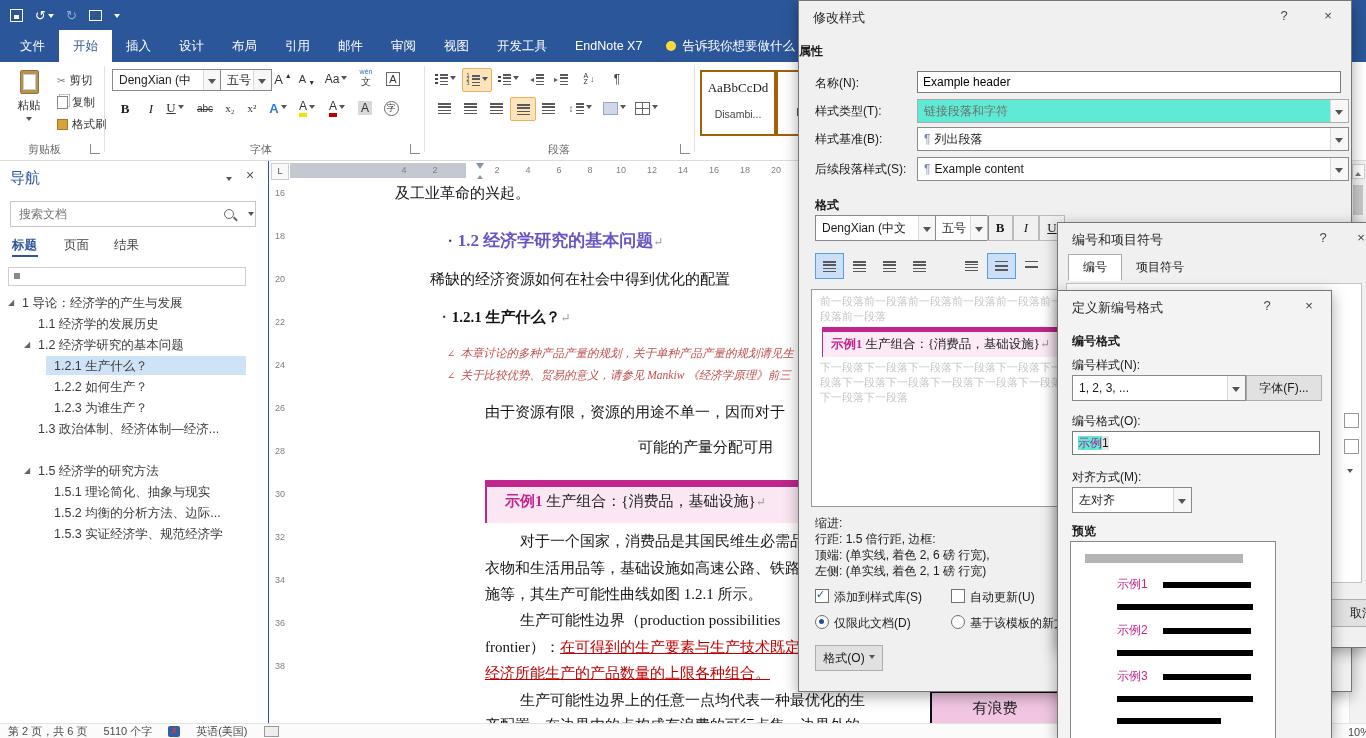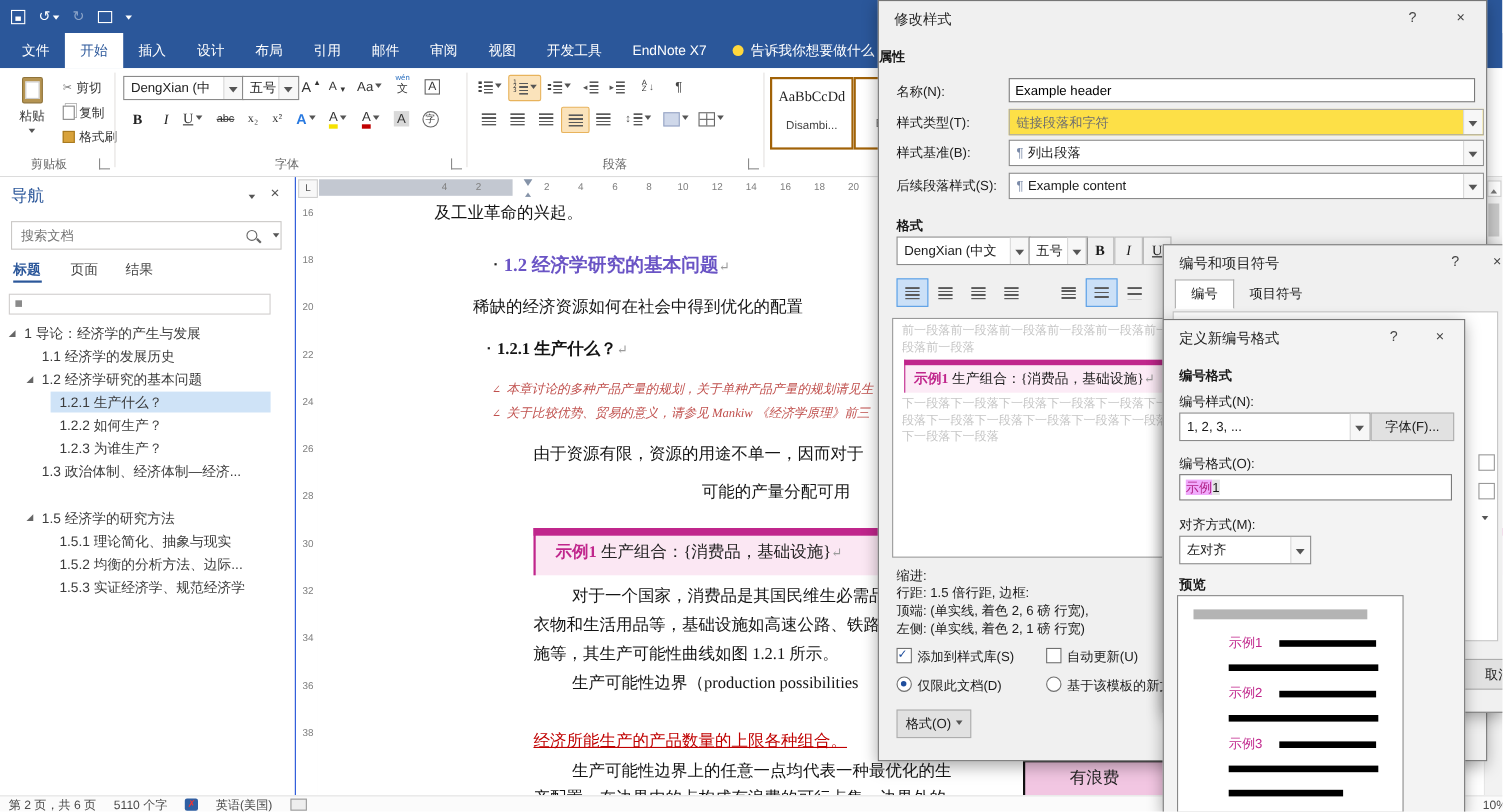--- a/index.html
+++ b/index.html
@@ -45,21 +45,21 @@
   .brd-ico{width:13px;height:11px;border:1px solid #666;background:linear-gradient(#666 0 0) center/13px 1px no-repeat,linear-gradient(#666 0 0) center/1px 11px no-repeat}
   .shd-ico{width:13px;height:11px;background:#cfd8ea;border:1px solid #98a6c5}
   .serif{font-family:"Liberation Serif","DejaVu Serif",serif}
   .stylecard{position:absolute;top:8px;width:72px;height:62px;border:2px solid #a16207;background:#fff;text-align:center}
 
   
   .cmb{position:absolute;background:#fff;border:1px solid #8a8a8a;font-size:12px;overflow:hidden;white-space:nowrap;padding-left:6px}
   .cmb .txt{display:inline-block;vertical-align:top}
   .cmb-arr{position:absolute;right:0;top:0;width:17px;height:100%;border-left:1px solid #d9d9d9;background:#f7f7f7}
   .cmb-arr::after{content:"";position:absolute;left:4px;top:45%;border:4px solid transparent;border-top:5px solid #555}
-  .cmb.dis{background:#fde047;color:#6f6f6f;border-color:#ababab}
+  .cmb.dis{background:#5eead4;color:#6f6f6f;border-color:#ababab}
 
   
   .nav{position:absolute;left:0;top:161px;width:268px;height:562px;background:#fff;border-right:1px solid #1d4ed8}
   .nav-title{position:absolute;left:10px;top:8px;font-size:15px;color:#2b579a}
   .ntab{position:absolute;top:76px;font-size:12.5px;color:#444}
   .ntab.on{color:#2b579a;font-weight:bold}
   .nitem{position:absolute;left:0;width:268px;height:20px;line-height:20px;font-size:12.5px;color:#3b3b3b}
   .ntri{position:absolute;top:0;font-size:8px;color:#666}
   .ntxt{position:absolute;top:0;white-space:nowrap}
   .nsel{position:absolute;left:46px;right:22px;top:0;bottom:1px;background:#cfe3f7}
@@ -422,20 +422,21 @@
     <div class="dl" style="left:154px;top:129px"><span class="mk">▪</span><span class="h3c">1.2.1 生产什么？</span><span class="pm">↵</span></div>
     <div class="dl cmt" style="left:158px;top:167px"><span style="color:#c0504d;font-style:normal;font-size:10px;margin-right:5px">∠</span><span>本章讨论的多种产品产量的规划，关于单种产品产量的规划请见生</span></div>
     <div class="dl cmt" style="left:158px;top:189px"><span style="color:#c0504d;font-style:normal;font-size:10px;margin-right:5px">∠</span><span>关于比较优势、贸易的意义，请参见 Mankiw 《经济学原理》前三</span></div>
     <div class="dl" style="left:196px;top:224px">由于资源有限，资源的用途不单一，因而对于</div>
     <div class="dl" style="left:349px;top:259px">可能的产量分配可用</div>
     <div class="exbox"><span class="exlbl">示例1</span><span> 生产组合：{消费品，基础设施}</span><span class="pm">↵</span></div>
     <div class="dl" style="left:231px;top:353px">对于一个国家，消费品是其国民维生必需品</div>
     <div class="dl" style="left:196px;top:380px">衣物和生活用品等，基础设施如高速公路、铁路</div>
     <div class="dl" style="left:196px;top:406px">施等，其生产可能性曲线如图 1.2.1 所示。</div>
     <div class="dl" style="left:231px;top:432px">生产可能性边界（production possibilities</div>
+    <div class="dl" style="left:196px;top:459px"><span>frontier）：</span><span class="ins">在可得到的生产要素与生产技术既定</span></div>
     <div class="dl" style="left:196px;top:485px"><span class="ins">经济所能生产的产品数量的上限各种组合。</span></div>
     <div class="dl" style="left:231px;top:512px">生产可能性边界上的任意一点均代表一种最优化的生</div>
     <div class="dl" style="left:196px;top:537px">产配置。在边界内的点构成有浪费的可行点集，边界外的</div>
     <div class="wcell">有浪费</div>
   </div>
 
   <div class="vsb">
     <div class="vsb-arr"></div>
     <div class="vsb-thumb"></div>
   </div>
@@ -536,21 +537,21 @@
 
     <div class="lbl b" style="left:14px;top:42px">编号格式</div>
     <div class="lbl" style="left:14px;top:66px">编号样式(N):</div>
     <div class="cmb" style="left:14px;top:84px;width:166px;height:24px;line-height:24px"><span class="txt">1, 2, 3, ...</span><span class="cmb-arr"></span></div>
     <div class="btn" style="left:188px;top:84px;width:74px;height:24px">
         <span>字体(F)...</span>
       </div>
 
     <div class="lbl" style="left:14px;top:122px">编号格式(O):</div>
     <div class="inp" style="left:14px;top:140px;width:248px;height:24px;line-height:22px">
-      <span style="background:#f0abfc;color:#b01f84">示例</span><span style="background:#e4e4e4;color:#1a1a1a">1</span>
+      <span style="background:#5eead4;color:#b01f84">示例</span><span style="background:#e4e4e4;color:#1a1a1a">1</span>
     </div>
 
     <div class="lbl" style="left:14px;top:178px">对齐方式(M):</div>
     <div class="cmb" style="left:14px;top:196px;width:112px;height:24px;line-height:24px"><span class="txt">左对齐</span><span class="cmb-arr"></span></div>
 
     <div class="lbl b" style="left:14px;top:232px">预览</div>
     <div class="dfpv">
       <div class="bar" style="left:14px;top:12px;width:158px;height:9px;background:#b4b4b4"></div>
       <span class="dfl" style="left:46px;top:34px">示例1</span>
       <div class="bar" style="left:92px;top:40px;width:88px"></div>

